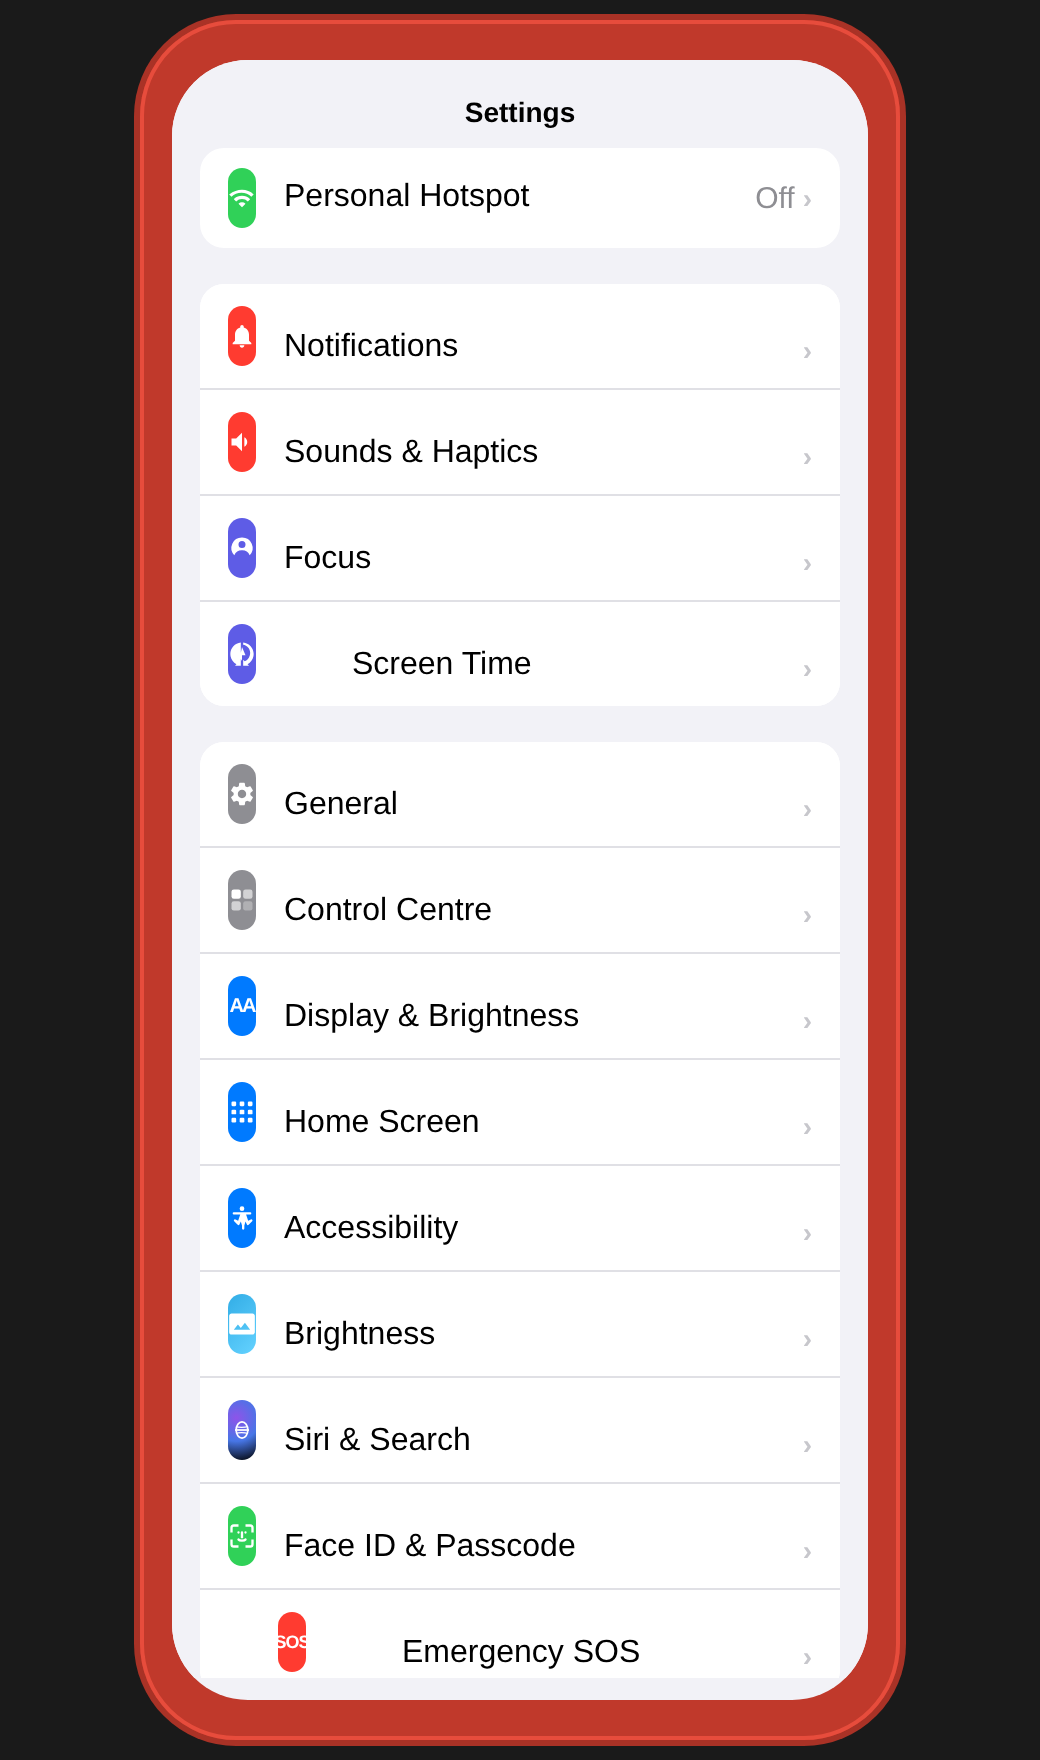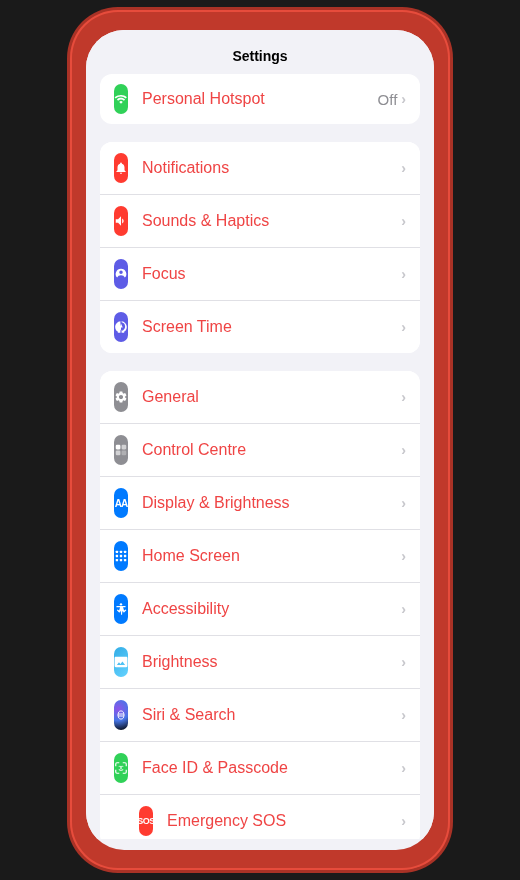--- a/index.html
+++ b/index.html
@@ -65,50 +65,51 @@
 
     .settings-section {
       background: #fff;
       border-radius: 12px;
       margin: 0 14px 18px;
       overflow: hidden;
     }
 
     .settings-item {
       display: flex;
-      align-items: center;
+      align-items: flex-end;
       padding: 11px 14px;
       background: #fff;
       border-bottom: 0.5px solid #e0e0e5;
       position: relative;
       cursor: pointer;
       min-height: 50px;
     }
 
     .settings-item:last-child {
       border-bottom: none;
+      gap: 34px;
     }
 
     .item-icon {
       width: 14px;
       height: 30px;
       border-radius: 7px;
       display: flex;
       align-items: center;
       justify-content: center;
       margin-right: 14px;
       flex-shrink: 0;
       font-size: 16px;
       color: #fff;
     }
 
     .item-label {
       flex: 1;
       font-size: 16px;
-      color: #ef4444;
+      color: #000000;
       font-weight: 400;
     }
 
     .item-value {
       font-size: 15px;
       color: #8e8e93;
       margin-right: 4px;
     }
 
     .chevron {

